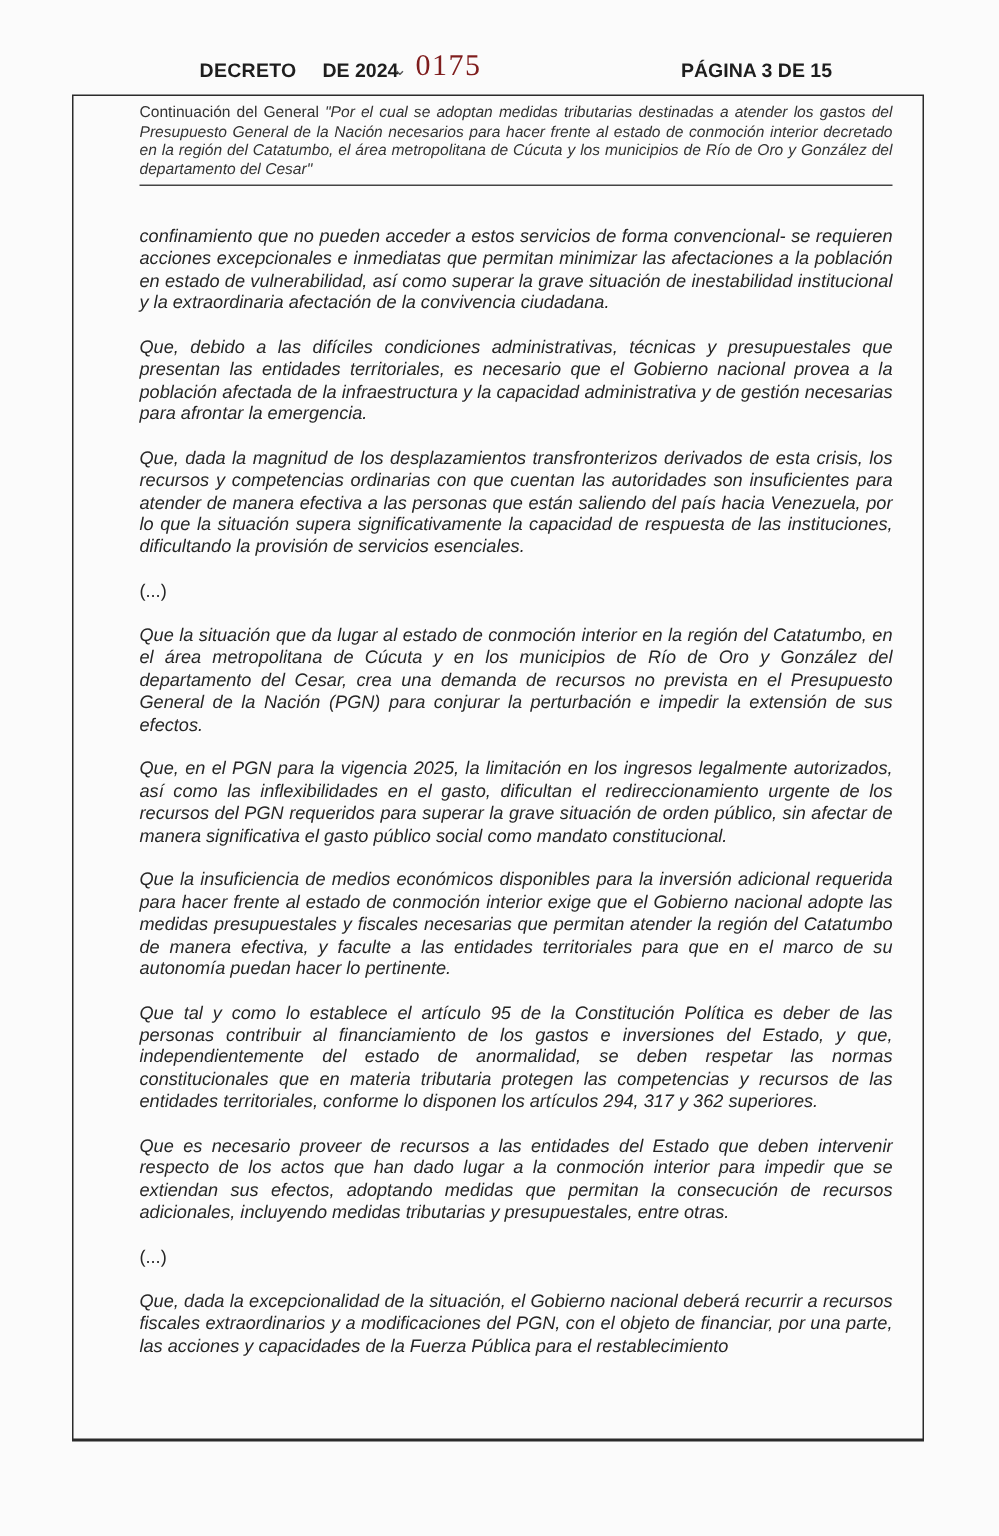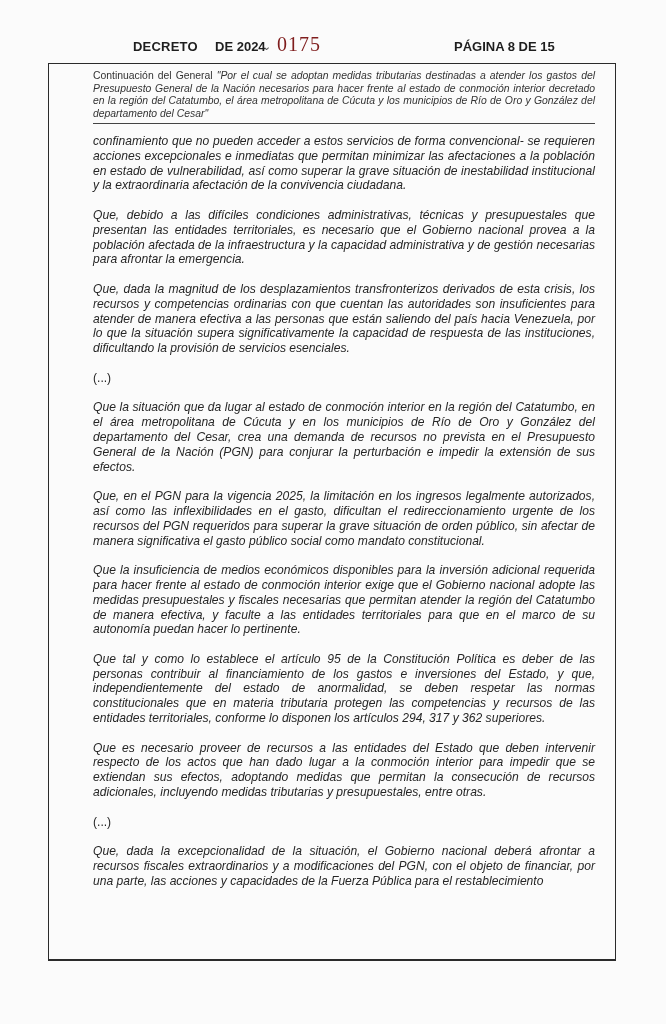--- a/index.html
+++ b/index.html
@@ -45,53 +45,53 @@
     position: absolute; left: 93px; top: 70px; width: 502px;
     font-size: 10.4px; line-height: 12.6px; color: #333;
     text-align: justify;
   }
   .subtitle .quote { font-style: italic; }
   .subtitle-rule {
     position: absolute; left: 93px; top: 123px; width: 502px;
     border-top: 1.3px solid #444;
   }
   .body {
-    position: absolute; left: 93px; top: 134px; width: 502px;
+    position: absolute; left: 93px; top: 150px; width: 502px;
     font-size: 12.1px; line-height: 14.8px; font-style: italic;
     color: #262626;
   }
   .body p {
     margin: 0 0 14.8px 0;
     text-align: justify;
   }
   .body p.ellipsis { font-style: normal; }
 </style>
 </head>
 <body>
 
 <div class="page-header">
   <span class="hdr-decreto">DECRETO</span>
   <span class="hdr-de">DE 2024</span>
   <span class="hdr-mark">⌄</span>
   <span class="hdr-number">0175</span>
-  <span class="hdr-page">PÁGINA 8 DE 15</span>
+  <span class="hdr-page">PÁGINA 3 DE 15</span>
 </div>
 
 <div class="frame"></div>
 
 <div class="subtitle">
   <span>Continuación del General </span><span class="quote">"Por el cual se adoptan medidas tributarias destinadas a atender los gastos del Presupuesto General de la Nación necesarios para hacer frente al estado de conmoción interior decretado en la región del Catatumbo, el área metropolitana de Cúcuta y los municipios de Río de Oro y González del departamento del Cesar"</span>
 </div>
 <div class="subtitle-rule"></div>
 
 <div class="body">
   <p>confinamiento que no pueden acceder a estos servicios de forma convencional- se requieren acciones excepcionales e inmediatas que permitan minimizar las afectaciones a la población en estado de vulnerabilidad, así como superar la grave situación de inestabilidad institucional y la extraordinaria afectación de la convivencia ciudadana.</p>
   <p>Que, debido a las difíciles condiciones administrativas, técnicas y presupuestales que presentan las entidades territoriales, es necesario que el Gobierno nacional provea a la población afectada de la infraestructura y la capacidad administrativa y de gestión necesarias para afrontar la emergencia.</p>
   <p>Que, dada la magnitud de los desplazamientos transfronterizos derivados de esta crisis, los recursos y competencias ordinarias con que cuentan las autoridades son insuficientes para atender de manera efectiva a las personas que están saliendo del país hacia Venezuela, por lo que la situación supera significativamente la capacidad de respuesta de las instituciones, dificultando la provisión de servicios esenciales.</p>
   <p class="ellipsis">(...)</p>
   <p>Que la situación que da lugar al estado de conmoción interior en la región del Catatumbo, en el área metropolitana de Cúcuta y en los municipios de Río de Oro y González del departamento del Cesar, crea una demanda de recursos no prevista en el Presupuesto General de la Nación (PGN) para conjurar la perturbación e impedir la extensión de sus efectos.</p>
   <p>Que, en el PGN para la vigencia 2025, la limitación en los ingresos legalmente autorizados, así como las inflexibilidades en el gasto, dificultan el redireccionamiento urgente de los recursos del PGN requeridos para superar la grave situación de orden público, sin afectar de manera significativa el gasto público social como mandato constitucional.</p>
   <p>Que la insuficiencia de medios económicos disponibles para la inversión adicional requerida para hacer frente al estado de conmoción interior exige que el Gobierno nacional adopte las medidas presupuestales y fiscales necesarias que permitan atender la región del Catatumbo de manera efectiva, y faculte a las entidades territoriales para que en el marco de su autonomía puedan hacer lo pertinente.</p>
   <p>Que tal y como lo establece el artículo 95 de la Constitución Política es deber de las personas contribuir al financiamiento de los gastos e inversiones del Estado, y que, independientemente del estado de anormalidad, se deben respetar las normas constitucionales que en materia tributaria protegen las competencias y recursos de las entidades territoriales, conforme lo disponen los artículos 294, 317 y 362 superiores.</p>
   <p>Que es necesario proveer de recursos a las entidades del Estado que deben intervenir respecto de los actos que han dado lugar a la conmoción interior para impedir que se extiendan sus efectos, adoptando medidas que permitan la consecución de recursos adicionales, incluyendo medidas tributarias y presupuestales, entre otras.</p>
   <p class="ellipsis">(...)</p>
-  <p>Que, dada la excepcionalidad de la situación, el Gobierno nacional deberá afrontar a recursos fiscales extraordinarios y a modificaciones del PGN, con el objeto de financiar, por una parte, las acciones y capacidades de la Fuerza Pública para el restablecimiento</p>
+  <p>Que, dada la excepcionalidad de la situación, el Gobierno nacional deberá recurrir a recursos fiscales extraordinarios y a modificaciones del PGN, con el objeto de financiar, por una parte, las acciones y capacidades de la Fuerza Pública para el restablecimiento</p>
 </div>
 
 </body></html>

